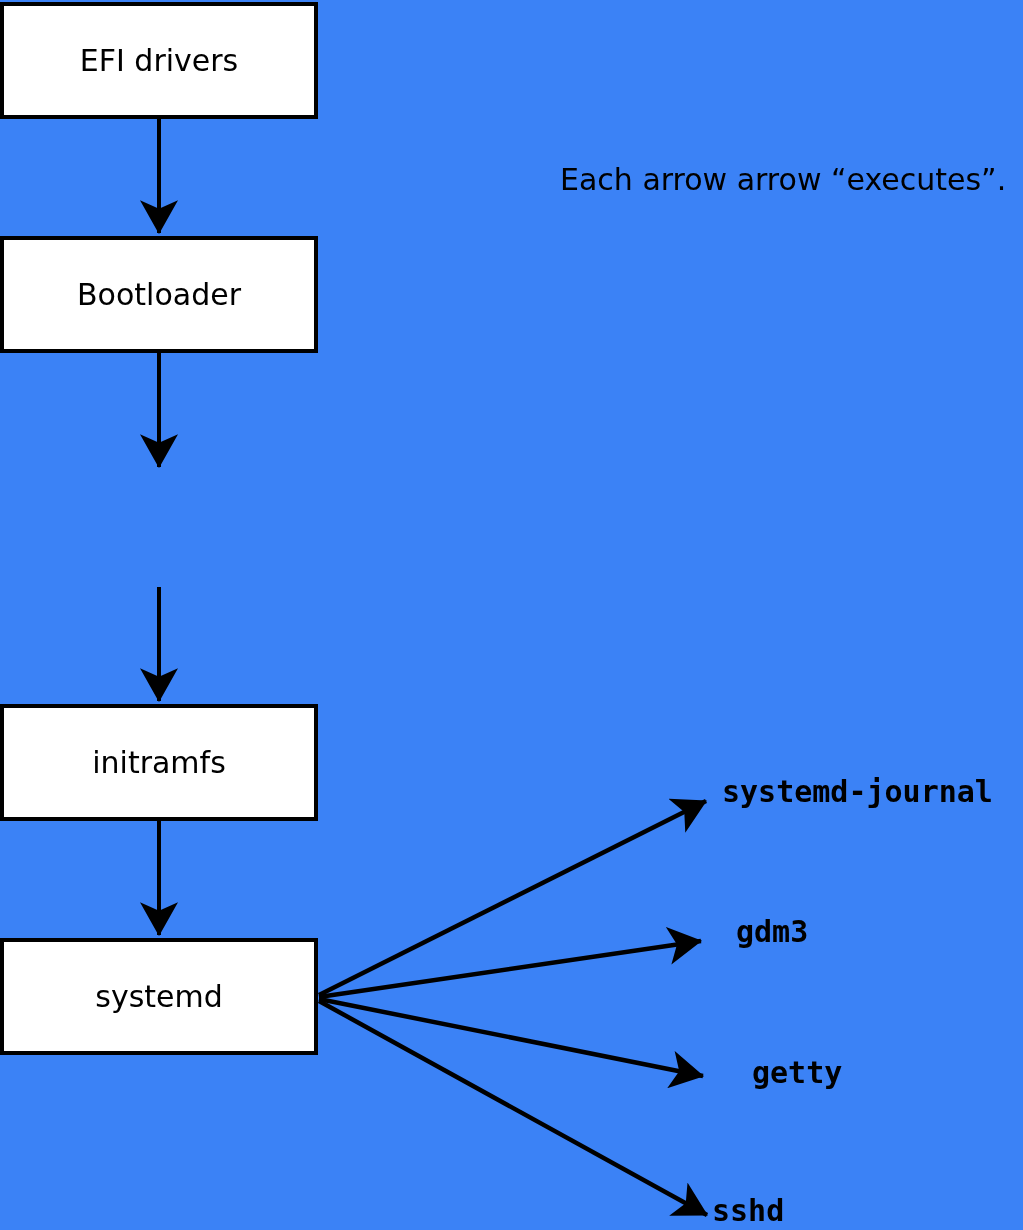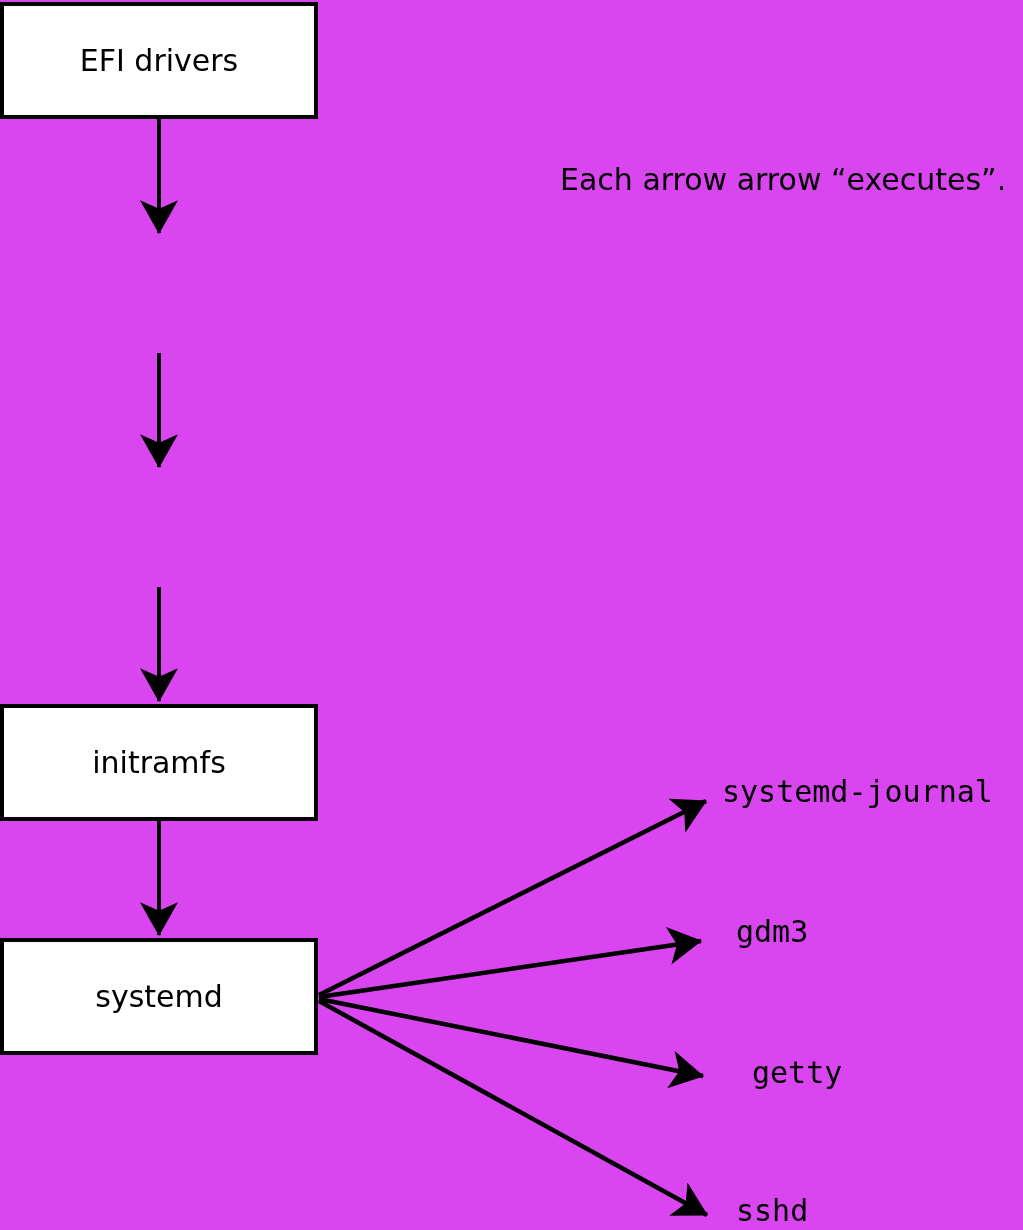--- a/index.html
+++ b/index.html
@@ -4,21 +4,21 @@
 <style>
   html, body {
     margin: 0;
     padding: 0;
     background: #ffffff;
   }
   .canvas {
     position: relative;
     width: 1023px;
     height: 1230px;
-    background: #d946ef;
+    background: #3b82f6;
     overflow: hidden;
     font-family: "DejaVu Sans", "Liberation Sans", sans-serif;
     color: #000000;
   }
   .arrow-layer {
     position: absolute;
     left: 0;
     top: 0;
     width: 1023px;
     height: 1230px;
@@ -39,20 +39,21 @@
     font-size: 30px;
     line-height: 1;
     white-space: nowrap;
   }
   .proc-label {
     position: absolute;
     font-family: "DejaVu Sans Mono", "Liberation Mono", monospace;
     font-size: 30px;
     line-height: 30px;
     white-space: nowrap;
+    font-weight: bold;
   }
   .annotation {
     position: absolute;
     left: 560px;
     top: 164px;
     font-size: 30px;
     line-height: 32px;
     white-space: nowrap;
   }
 </style>
@@ -75,27 +76,30 @@
 
     <line x1="319" y1="995" x2="706" y2="801" stroke="#000000" stroke-width="4.5" marker-end="url(#ah)"></line>
     <line x1="319" y1="997" x2="701" y2="941" stroke="#000000" stroke-width="4.5" marker-end="url(#ah)"></line>
     <line x1="319" y1="999" x2="703" y2="1076" stroke="#000000" stroke-width="4.5" marker-end="url(#ah)"></line>
     <line x1="319" y1="1001" x2="707" y2="1215" stroke="#000000" stroke-width="4.5" marker-end="url(#ah)"></line>
   </svg>
 
   <div class="node-box" style="top:2px">
     <span class="node-label">EFI drivers</span>
   </div>
+  <div class="node-box" style="top:236px">
+    <span class="node-label">Bootloader</span>
+  </div>
   <div class="node-box" style="top:938px">
     <span class="node-label">systemd</span>
   </div>
   <div class="node-box" style="top:704px">
     <span class="node-label">initramfs</span>
   </div>
 
   <div class="proc-label" style="left:722px; top:777px">systemd-journal</div>
   <div class="proc-label" style="left:736px; top:917px">gdm3</div>
   <div class="proc-label" style="left:752px; top:1058px">getty</div>
-  <div class="proc-label" style="left:736px; top:1196px">sshd</div>
+  <div class="proc-label" style="left:712px; top:1196px">sshd</div>
 
   <div class="annotation">Each arrow arrow “executes”.</div>
 
 </div>
 
 </body></html>

